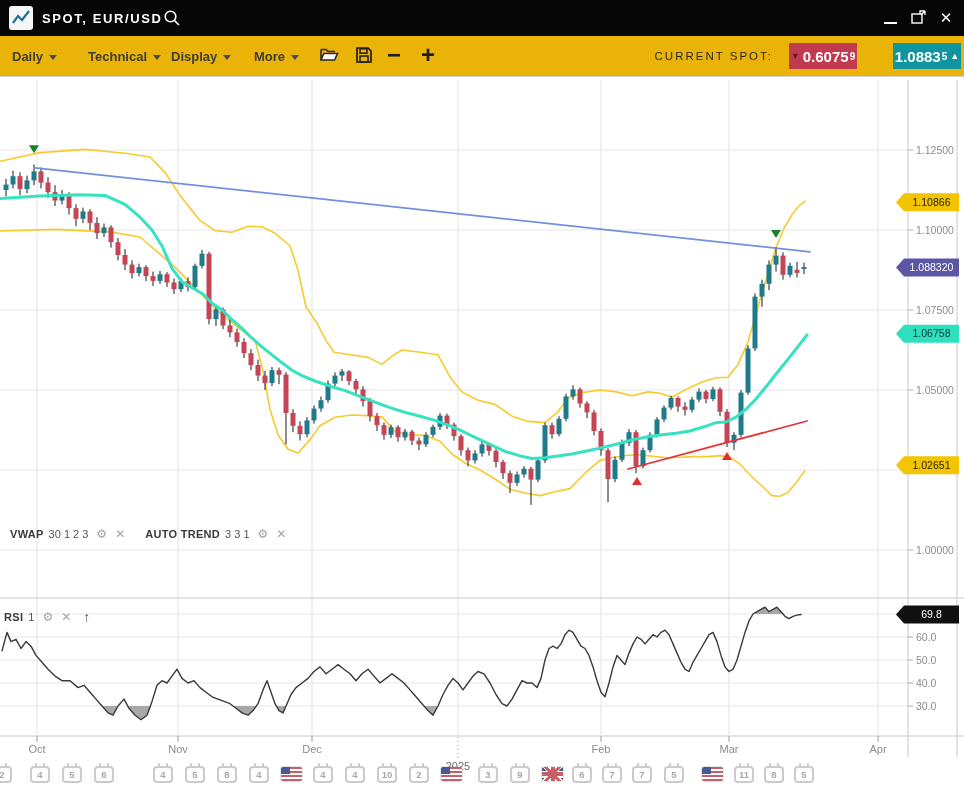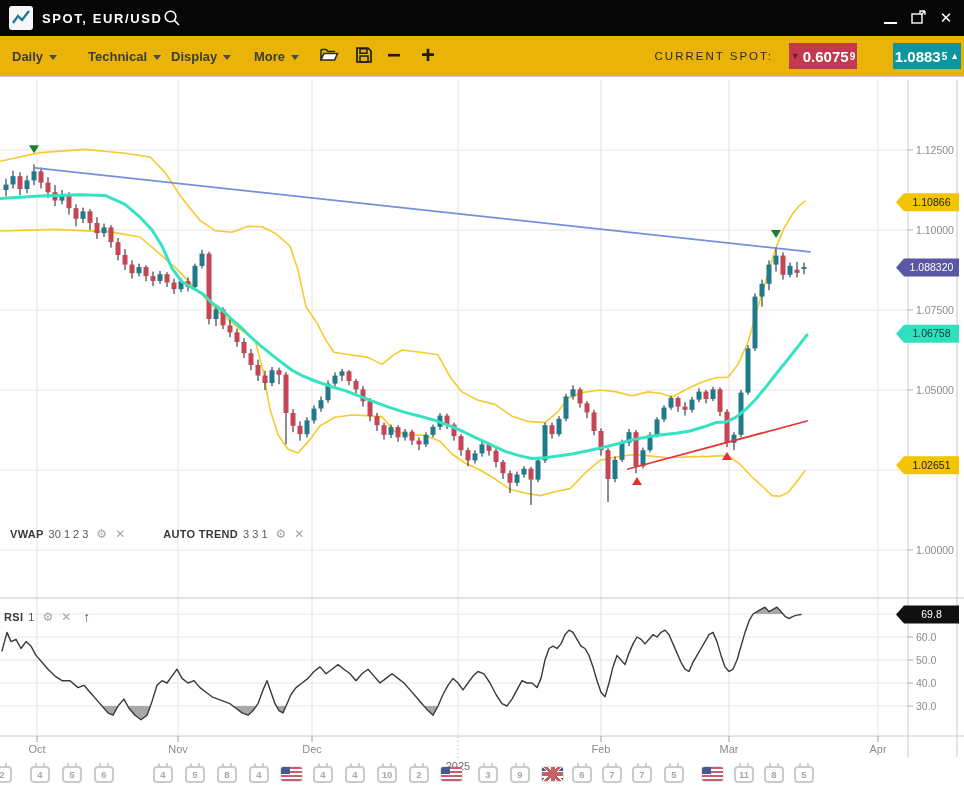--- a/index.html
+++ b/index.html
@@ -450,21 +450,21 @@
       <span class="arr">▲</span>
     </div>
   </div>
 </div>
 
 <div class="indrow" style="left:10px;top:527px">
   <span class="nm">VWAP</span>
   <span class="pr">30 1 2 3</span>
   <span class="gear">⚙</span>
   <span class="xx">✕</span>
-  <span class="nm" style="margin-left:38px">AUTO TREND</span>
+  <span class="nm" style="margin-left:20px">AUTO TREND</span>
   <span class="pr">3 3 1</span>
   <span class="gear">⚙</span>
   <span class="xx">✕</span>
 </div>
 <div class="indrow" style="left:4px;top:609px">
   <span class="nm">RSI</span>
   <span class="pr">1</span>
   <span class="gear">⚙</span>
   <span class="xx">✕</span>
   <span class="up">↑</span>

